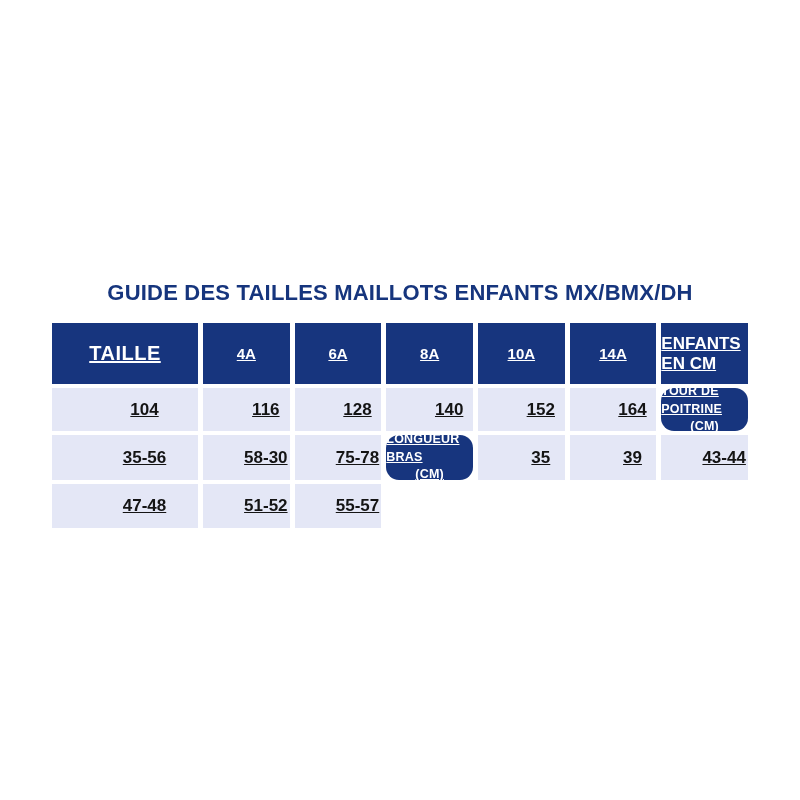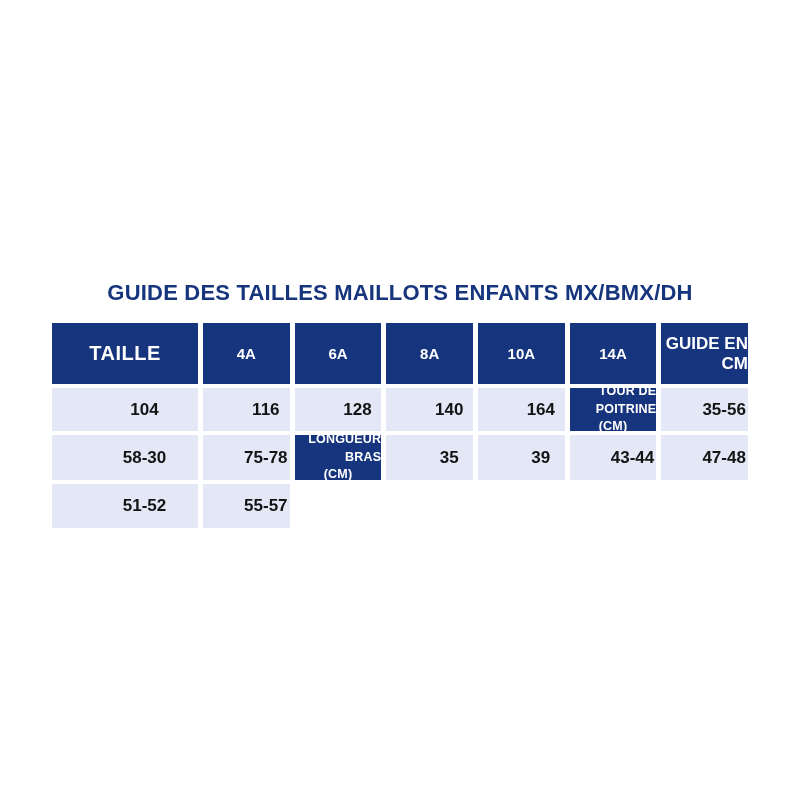--- a/index.html
+++ b/index.html
@@ -32,21 +32,22 @@
     grid-template-columns: 146px repeat(6, 1fr);
     grid-template-rows: 61px 43px 45px 44px;
     column-gap: 5px;
     row-gap: 4px;
     background: var(--page-bg, #ffffff);
   }
   .cell {
     display: flex;
     align-items: center;
     justify-content: center;
-    text-align: right;
+    text-align: left;
+    text-decoration: underline;
   }
   .cell.navy {
     background: var(--navy, #17357e);
     color: var(--header-text, #ffffff);
     font-weight: 700;
   }
   .cell.light {
     background: var(--cell-bg, #e4e7f6);
     color: var(--value-text, #141414);
     font-weight: 700;
@@ -54,40 +55,42 @@
     padding-left: 39px;
   }
   .corner { font-size: 20px; letter-spacing: 0.5px; }
   .colhead { font-size: 15px; }
   .rowlabel { font-size: 17px; }
   .rowlabel.two-line {
     flex-direction: column;
     font-size: 12.5px;
     line-height: 1.4;
     letter-spacing: 0.2px;
+    border-radius: 13px;
   }
 </style>
 </head>
 <body>
 
 <div class="canvas">
   <div class="title">GUIDE DES TAILLES MAILLOTS ENFANTS MX/BMX/DH</div>
 
   <div class="size-table">
       <div class="cell navy corner">TAILLE</div>
       <div class="cell navy colhead">4A</div>
       <div class="cell navy colhead">6A</div>
       <div class="cell navy colhead">8A</div>
       <div class="cell navy colhead">10A</div>
       <div class="cell navy colhead">14A</div>
-      <div class="cell navy rowlabel">GUIDE EN CM</div>
+      <div class="cell navy rowlabel">ENFANTS EN CM</div>
       <div class="cell light">104</div>
       <div class="cell light">116</div>
       <div class="cell light">128</div>
       <div class="cell light">140</div>
+      <div class="cell light">152</div>
       <div class="cell light">164</div>
       <div class="cell navy rowlabel two-line">
         <span>TOUR DE POITRINE</span>
         <span>(CM)</span>
       </div>
       <div class="cell light">35-56</div>
       <div class="cell light">58-30</div>
       <div class="cell light">75-78</div>
       <div class="cell navy rowlabel two-line">
         <span>LONGUEUR BRAS</span>

